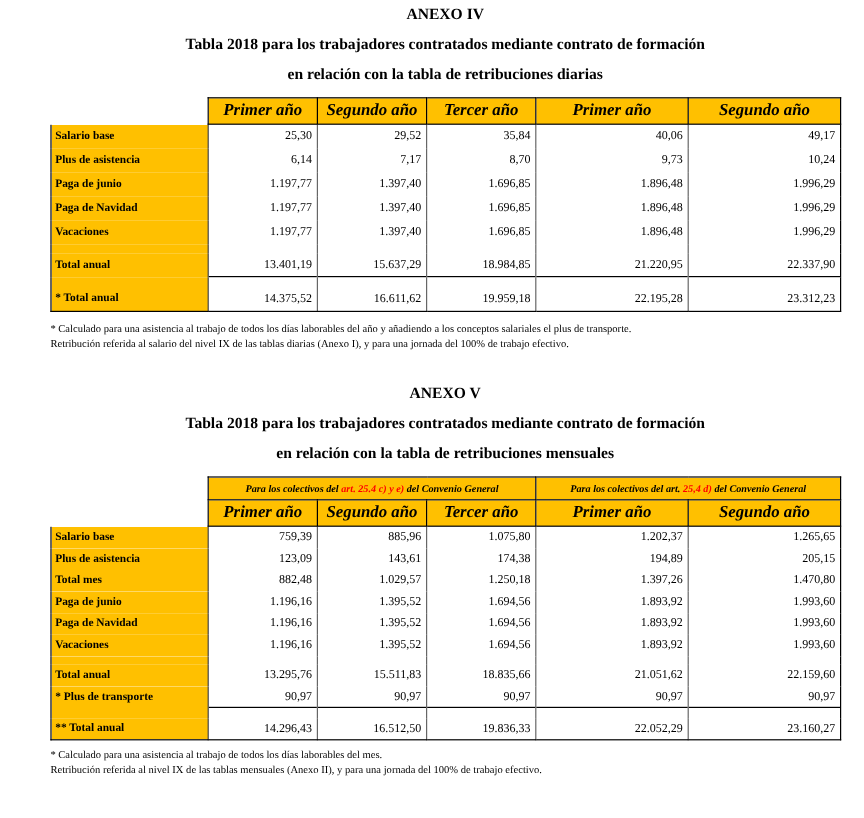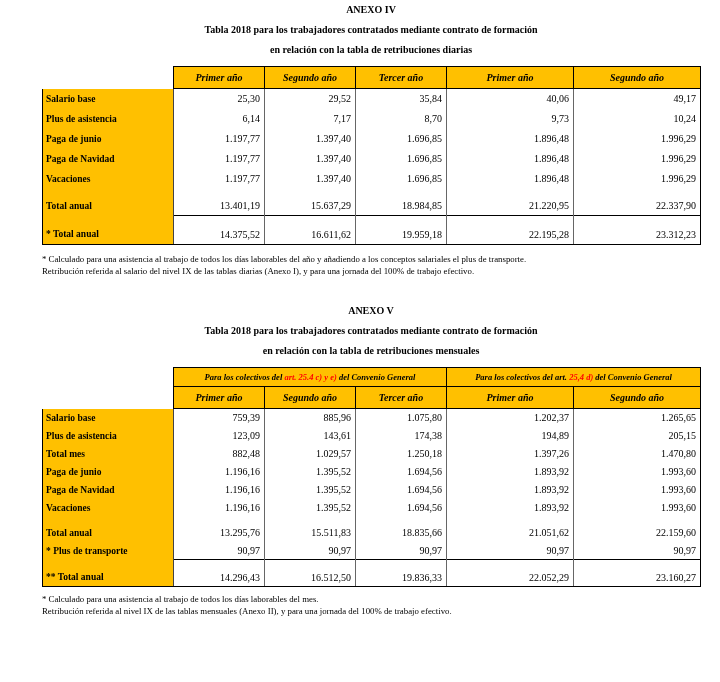--- a/index.html
+++ b/index.html
@@ -3,41 +3,41 @@
 <meta charset="utf-8">
 <style>
   html, body { margin: 0; padding: 0; background: #fff; }
   .page {
     width: 720px; height: 682px; background: #ffffff;
     font-family: "Liberation Serif", serif; color: #000;
     overflow: hidden; position: relative; box-sizing: border-box;
     padding-top: 4px;
   }
   .title-line {
-    text-align: center; font-weight: bold; font-size: 10px;
+    text-align: center; font-weight: bold; font-size: 13px;
     margin: 0 0 0 42px; width: 658px;
   }
   .title-gap { margin-top: 9px; }
   .doc-table {
     border-collapse: collapse; table-layout: fixed;
     margin-left: 42px; width: 658px; margin-top: 11px;
   }
   .doc-table td, .doc-table th { box-sizing: border-box; overflow: hidden; white-space: nowrap; }
   .corner-cell { border: none; background: #fff; padding: 0; }
   .group-header {
     background: var(--hdr-yellow, #FFC000);
     border: 1px solid #000;
     font-weight: bold; font-style: italic; font-size: 8.5px;
     text-align: center; height: 19px; padding: 0;
   }
   .red-ref { color: var(--red-text, #FF0000); }
   .year-header {
     background: var(--hdr-yellow, #FFC000);
     border: 1px solid #000;
-    font-weight: bold; font-style: italic; font-size: 10px;
+    font-weight: bold; font-style: italic; font-size: 14px;
     text-align: center; height: 22px; padding: 0; margin-left: 32px;
   }
   .label-cell {
     background: var(--hdr-yellow, #FFC000);
     border-left: 1px solid #000; border-right: 1px solid #444;
     font-weight: bold; font-size: 9.5px; text-align: left;
     padding: 0 0 0 3px; vertical-align: middle;
   }
   .data-cell {
     border-right: 1px solid #666;

